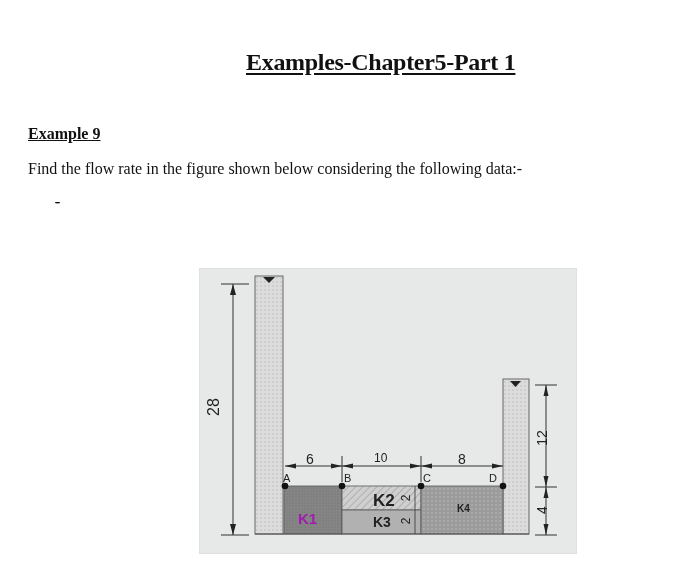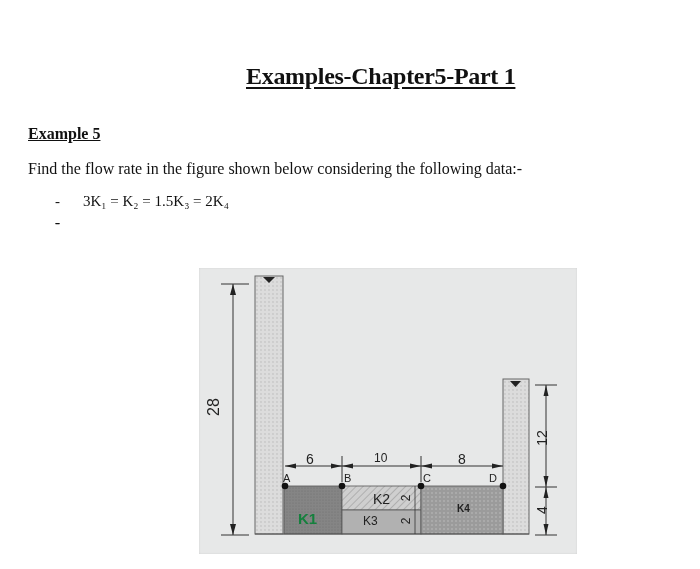--- a/index.html
+++ b/index.html
@@ -1,41 +1,40 @@
 <!DOCTYPE html>
 <html><head>
 <meta charset="utf-8">
 <style>
   html, body { margin:0; padding:0; background:#ffffff; }
   body { width:700px; height:569px; position:relative; overflow:hidden;
          font-family:"Liberation Serif", "DejaVu Serif", serif; color:#111; }
-  .title { position:absolute; left:246px; top:63px; font-size:24px; font-weight:bold;
+  .title { position:absolute; left:246px; top:49px; font-size:24px; font-weight:bold;
            text-decoration:underline; text-underline-offset:3px; letter-spacing:-0.3px; }
   .ex-head { position:absolute; left:28px; top:125px; font-size:16px; font-weight:bold;
              text-decoration:underline; }
   .intro { position:absolute; left:28px; top:160px; font-size:16px; }
   .list { position:absolute; left:55px; top:191px; font-size:15px; line-height:21px; margin:0; padding:0; list-style:none; }
   .list li { position:relative; padding-left:28px; }
   .list li .dash { position:absolute; left:0; top:0; }
   .figure { position:absolute; left:199px; top:268px; width:378px; height:286px;
             background:#e7e8e8; box-shadow:0 0 2px #ccc inset; }
   .figure svg { position:absolute; left:0; top:0; }
   .fig-label { position:absolute; font-family:"Liberation Sans","DejaVu Sans",sans-serif; color:#222; }
 </style>
 </head>
 <body>
 
 <div class="title">Examples-Chapter5-Part 1</div>
-<div class="ex-head">Example 5</div>
+<div class="ex-head">Example 9</div>
 <div class="intro">Find the flow rate in the figure shown below considering the following data:-</div>
 
 <ul class="list">
   <li>
     <span class="dash">-</span>
-    <span>3K₁ = K₂ = 1.5K₃ = 2K₄</span>
   </li>
   <li>
     <span class="dash">-</span>
   </li>
   <li>
     <span class="dash">-</span>
   </li>
 </ul>
 
 <div class="figure">
@@ -110,20 +109,20 @@
 
   <div class="fig-label" style="left:107px;top:183px;font-size:14px;">6</div>
   <div class="fig-label" style="left:175px;top:183px;font-size:12px;">10</div>
   <div class="fig-label" style="left:259px;top:183px;font-size:14px;">8</div>
 
   <div class="fig-label" style="left:84px;top:204px;font-size:11px;">A</div>
   <div class="fig-label" style="left:145px;top:204px;font-size:11px;">B</div>
   <div class="fig-label" style="left:224px;top:204px;font-size:11px;">C</div>
   <div class="fig-label" style="left:290px;top:204px;font-size:11px;">D</div>
 
-  <div class="fig-label" style="left:99px;top:242px;font-size:15px;font-weight:bold;color:#15803d;">K1</div>
-  <div class="fig-label" style="left:174px;top:223px;font-size:14px;font-weight:normal;">K2</div>
-  <div class="fig-label" style="left:164px;top:246px;font-size:12px;font-weight:normal;">K3</div>
+  <div class="fig-label" style="left:99px;top:242px;font-size:15px;font-weight:bold;color:#a21caf;">K1</div>
+  <div class="fig-label" style="left:174px;top:223px;font-size:17px;font-weight:bold;">K2</div>
+  <div class="fig-label" style="left:174px;top:246px;font-size:14px;font-weight:bold;">K3</div>
   <div class="fig-label" style="left:258px;top:235px;font-size:10px;font-weight:bold;">K4</div>
 
   <div class="fig-label" style="left:204px;top:223px;font-size:12px;transform:rotate(-90deg);">2</div>
   <div class="fig-label" style="left:204px;top:246px;font-size:12px;transform:rotate(-90deg);">2</div>
 </div>
 
 </body></html>

